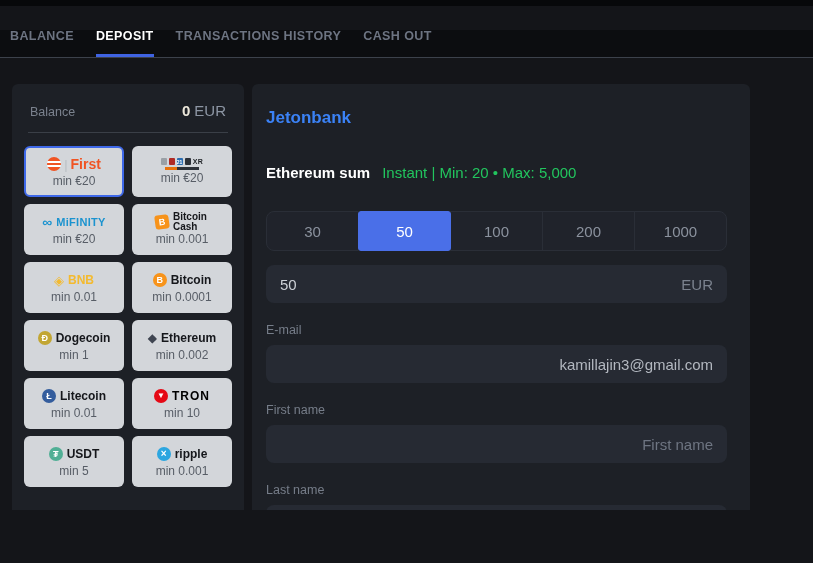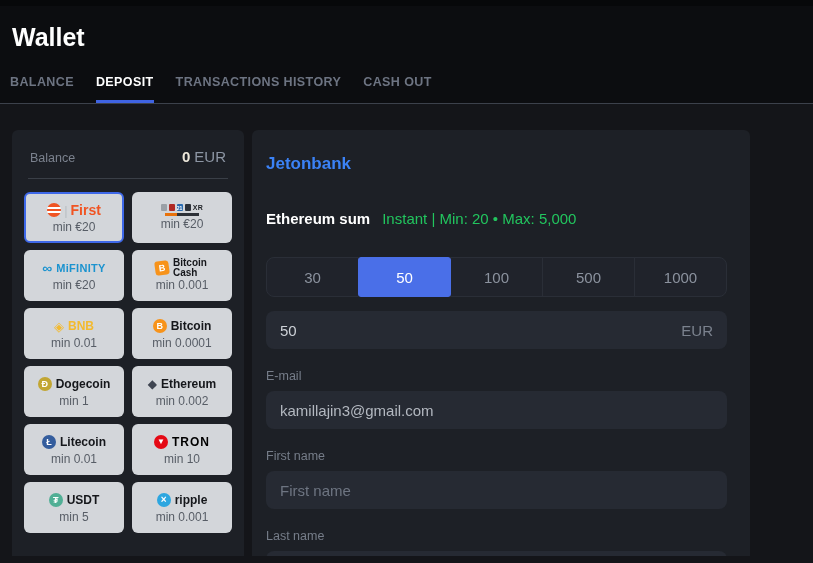--- a/index.html
+++ b/index.html
@@ -99,31 +99,30 @@
   }
   .amount-box input {
     flex:1; background:transparent; border:none; outline:none;
     color:#ccd0d6; font-size:15px; font-family:inherit;
   }
   .amount-cur { font-size:15px; color:#7b828e; }
   .field { margin-top:20px; }
   .field label { display:block; font-size:12.5px; color:#767d89; }
   .field input {
     margin-top:8px; width:100%; height:38px; background:#262a33; border:none; outline:none;
-    border-radius:8px; padding:0 14px; color:#b3b8c0; font-size:15px; font-family:inherit;
+    border-radius:8px; padding:0 14px; color:#b3b8c0; font-size:15px; font-family:inherit;text-align:right;
   }
   .field input::placeholder { color:#6e7582; }
 </style>
 </head>
 <body>
 
 <div class="topstrip"></div>
 
 <div class="header">
-  <div class="page-title">Wallet</div>
   <div class="tabs">
     <div class="tab">BALANCE</div>
     <div class="tab active">DEPOSIT</div>
     <div class="tab">TRANSACTIONS HISTORY</div>
     <div class="tab">CASH OUT</div>
   </div>
 </div>
 
 <div class="content">
 
@@ -250,21 +249,21 @@
 
     <div class="dep-row">
       <span class="dep-label">Ethereum sum</span>
       <span class="dep-meta">Instant | Min: 20 • Max: 5,000</span>
     </div>
 
     <div class="amounts">
       <button class="amt">30</button>
       <button class="amt selected">50</button>
       <button class="amt">100</button>
-      <button class="amt">500</button>
+      <button class="amt">200</button>
       <button class="amt">1000</button>
     </div>
 
     <div class="amount-box">
       <input type="text" value="50" style="">
       <span class="amount-cur">EUR</span>
     </div>
 
     <div class="field">
       <label>E-mail</label>

